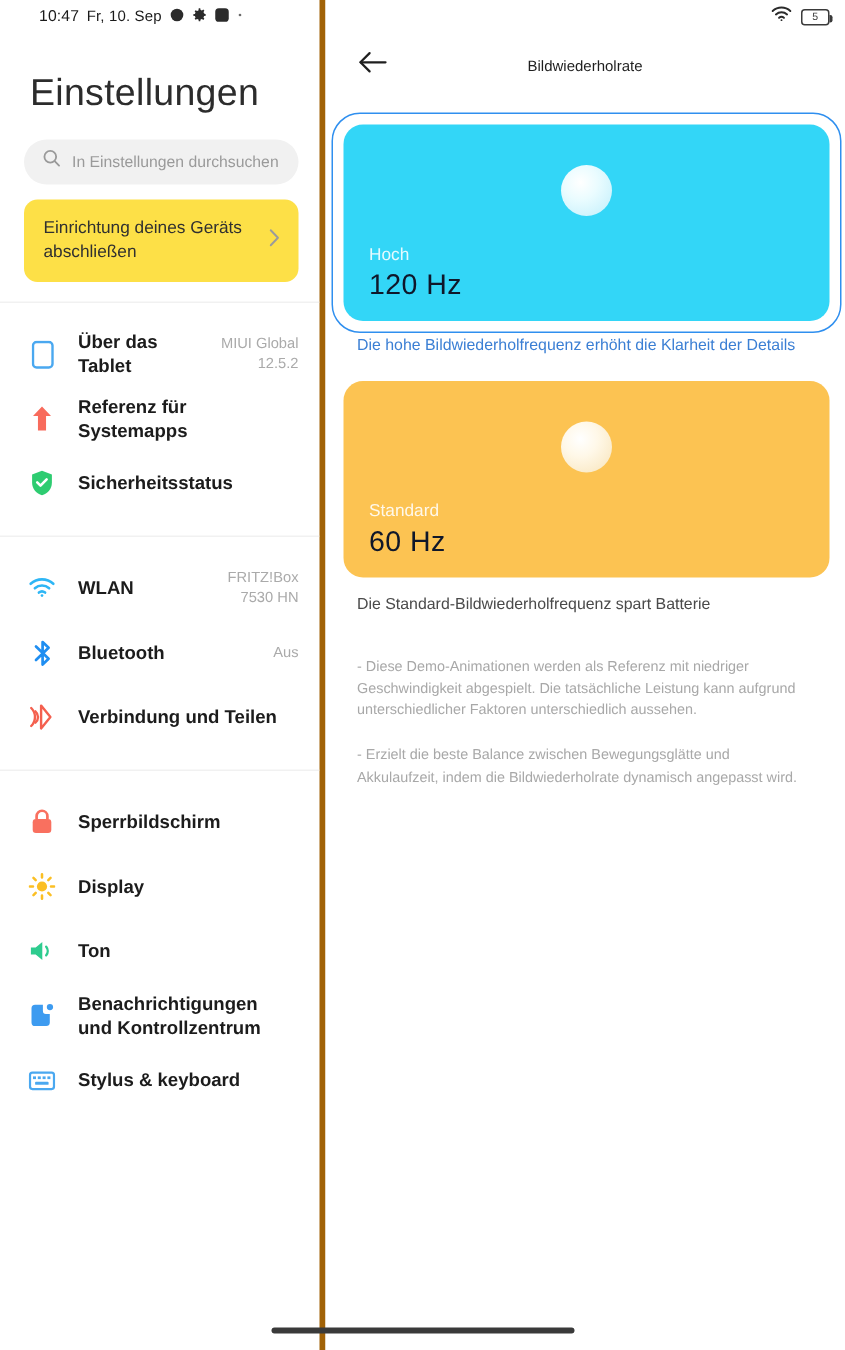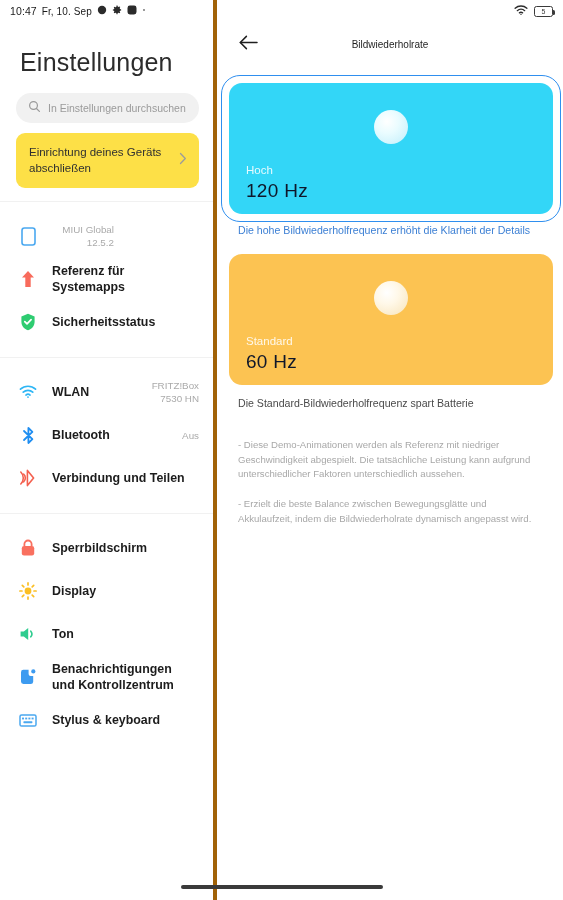--- a/index.html
+++ b/index.html
@@ -8,21 +8,21 @@
     background: #ffffff;
     font-family: "Liberation Sans", sans-serif;
     overflow: hidden;
   }
   .screen { position: relative; width: 563px; height: 900px; display: flex; background:#fff; }
 
   
   .statusbar {
     position: absolute; top: 0; left: 0; width: 563px; height: 22px;
     display: flex; align-items: center; z-index: 30;
-    padding: 0 10px 0 10px;
+    padding: 0 10px 0 26px;
   }
   .sb-left { display: flex; align-items: center; gap: 5px; font-size: 10.5px; color: #1a1a1a; letter-spacing: .1px;}
   .sb-time { font-size: 10.5px; color:#1a1a1a; }
   .sb-date { font-size: 10px; color:#1a1a1a; }
   .sb-ico { display:inline-block; }
   .sb-right { margin-left: auto; display: flex; align-items: center; gap: 6px; }
   .sb-batt {
     position: relative; width: 19px; height: 11px; border: 1.3px solid #3a3a3a;
     border-radius: 2.5px; display:flex; align-items:center; justify-content:center;
   }
@@ -186,20 +186,21 @@
 
     <div class="divider"></div>
 
     <div>
       <div class="nav-item">
         <span class="nav-icon">
           <svg width="15" height="19" viewBox="0 0 15 19" fill="none" stroke="#4aa8f0" stroke-width="1.6">
               <rect x="1" y="1" width="13" height="17" rx="2.4"></rect>
             </svg>
         </span>
+        <span class="nav-label">Über das Tablet</span>
         <span class="nav-value">MIUI Global 12.5.2</span>
       </div>
       <div class="nav-item">
         <span class="nav-icon">
           <svg width="16" height="18" viewBox="0 0 16 18" fill="#f86b5c">
               <path d="M8 1l6 6.4h-3.3V17H5.3V7.4H2z"></path>
             </svg>
         </span>
         <span class="nav-label">Referenz für Systemapps</span>
         <span class="nav-value"></span>

